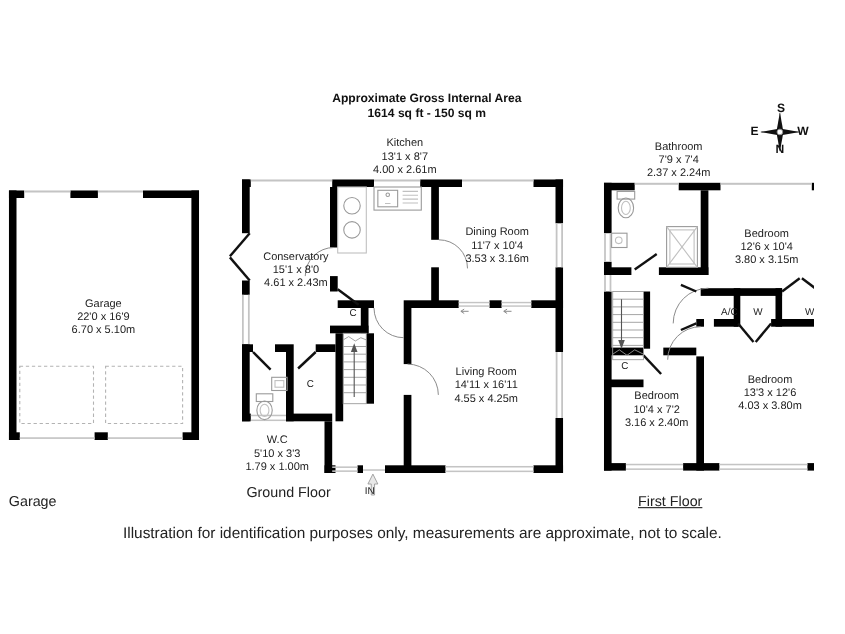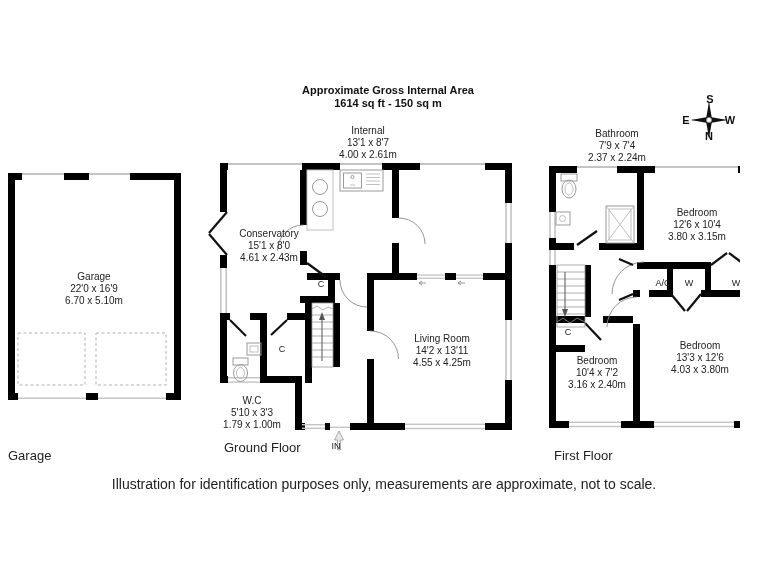--- a/index.html
+++ b/index.html
@@ -297,35 +297,40 @@
     </g>
   </svg>
 
   <div class="abs ctr room-label" style="left:94px;top:271px;">
     <span>Garage</span>
     <span>22'0 x 16'9</span>
     <span>6.70 x 5.10m</span>
   </div>
 
   <div class="abs ctr room-label" style="left:368px;top:125px;">
-    <span>Internal</span>
+    <span>Kitchen</span>
     <span>13'1 x 8'7</span>
     <span>4.00 x 2.61m</span>
   </div>
 
   <div class="abs ctr room-label" style="left:269px;top:228px;">
     <span>Conservatory</span>
     <span>15'1 x 8'0</span>
     <span>4.61 x 2.43m</span>
   </div>
 
+  <div class="abs ctr room-label" style="left:452px;top:206px;">
+    <span>Dining Room</span>
+    <span>11'7 x 10'4</span>
+    <span>3.53 x 3.16m</span>
+  </div>
 
   <div class="abs ctr room-label" style="left:442px;top:333px;">
     <span>Living Room</span>
-    <span>14'2 x 13'11</span>
+    <span>14'11 x 16'11</span>
     <span>4.55 x 4.25m</span>
   </div>
 
   <div class="abs ctr room-label" style="left:252px;top:395px;">
     <span>W.C</span>
     <span>5'10 x 3'3</span>
     <span>1.79 x 1.00m</span>
   </div>
 
   <div class="abs ctr room-label" style="left:617px;top:128px;">
@@ -355,17 +360,17 @@
   <div class="abs ctr small-label" style="left:321px;top:279px;">C</div>
   <div class="abs ctr small-label" style="left:282px;top:344px;">C</div>
   <div class="abs ctr small-label" style="left:568px;top:327px;">C</div>
   <div class="abs ctr small-label" style="left:651px;top:278px;margin-left:12px;">A/C</div>
   <div class="abs ctr small-label" style="left:689px;top:278px;">W</div>
   <div class="abs ctr small-label" style="left:736px;top:278px;">W</div>
   <div class="abs ctr small-label" style="left:336px;top:441px;">IN</div>
 
   <div class="abs floor-label" style="left:8px;top:448px;">Garage</div>
   <div class="abs floor-label" style="left:224px;top:440px;">Ground Floor</div>
-  <div class="abs floor-label" style="left:554px;top:448px;">First Floor</div>
+  <div class="abs floor-label" style="left:580px;top:448px;text-decoration:underline;">First Floor</div>
 
   <div class="abs ctr disclaimer" style="left:384px;top:476px;">Illustration for identification purposes only, measurements are approximate, not to scale.</div>
 
 </div>
 
 </body></html>

